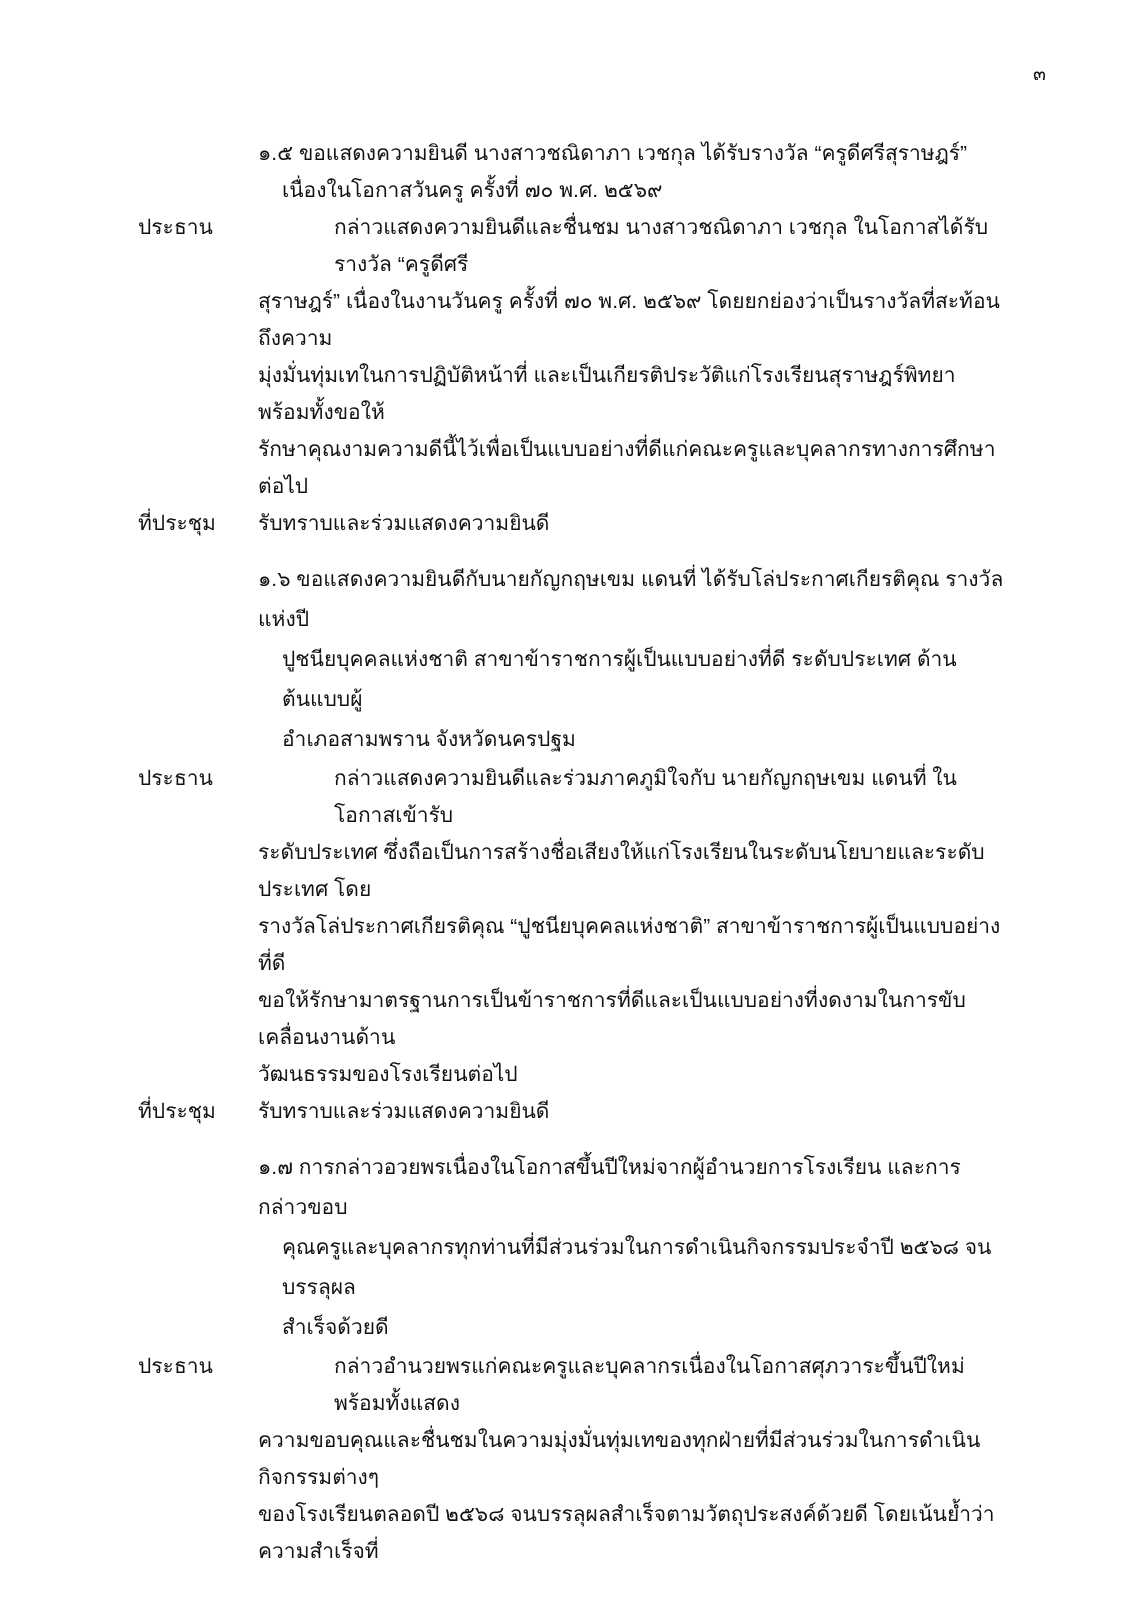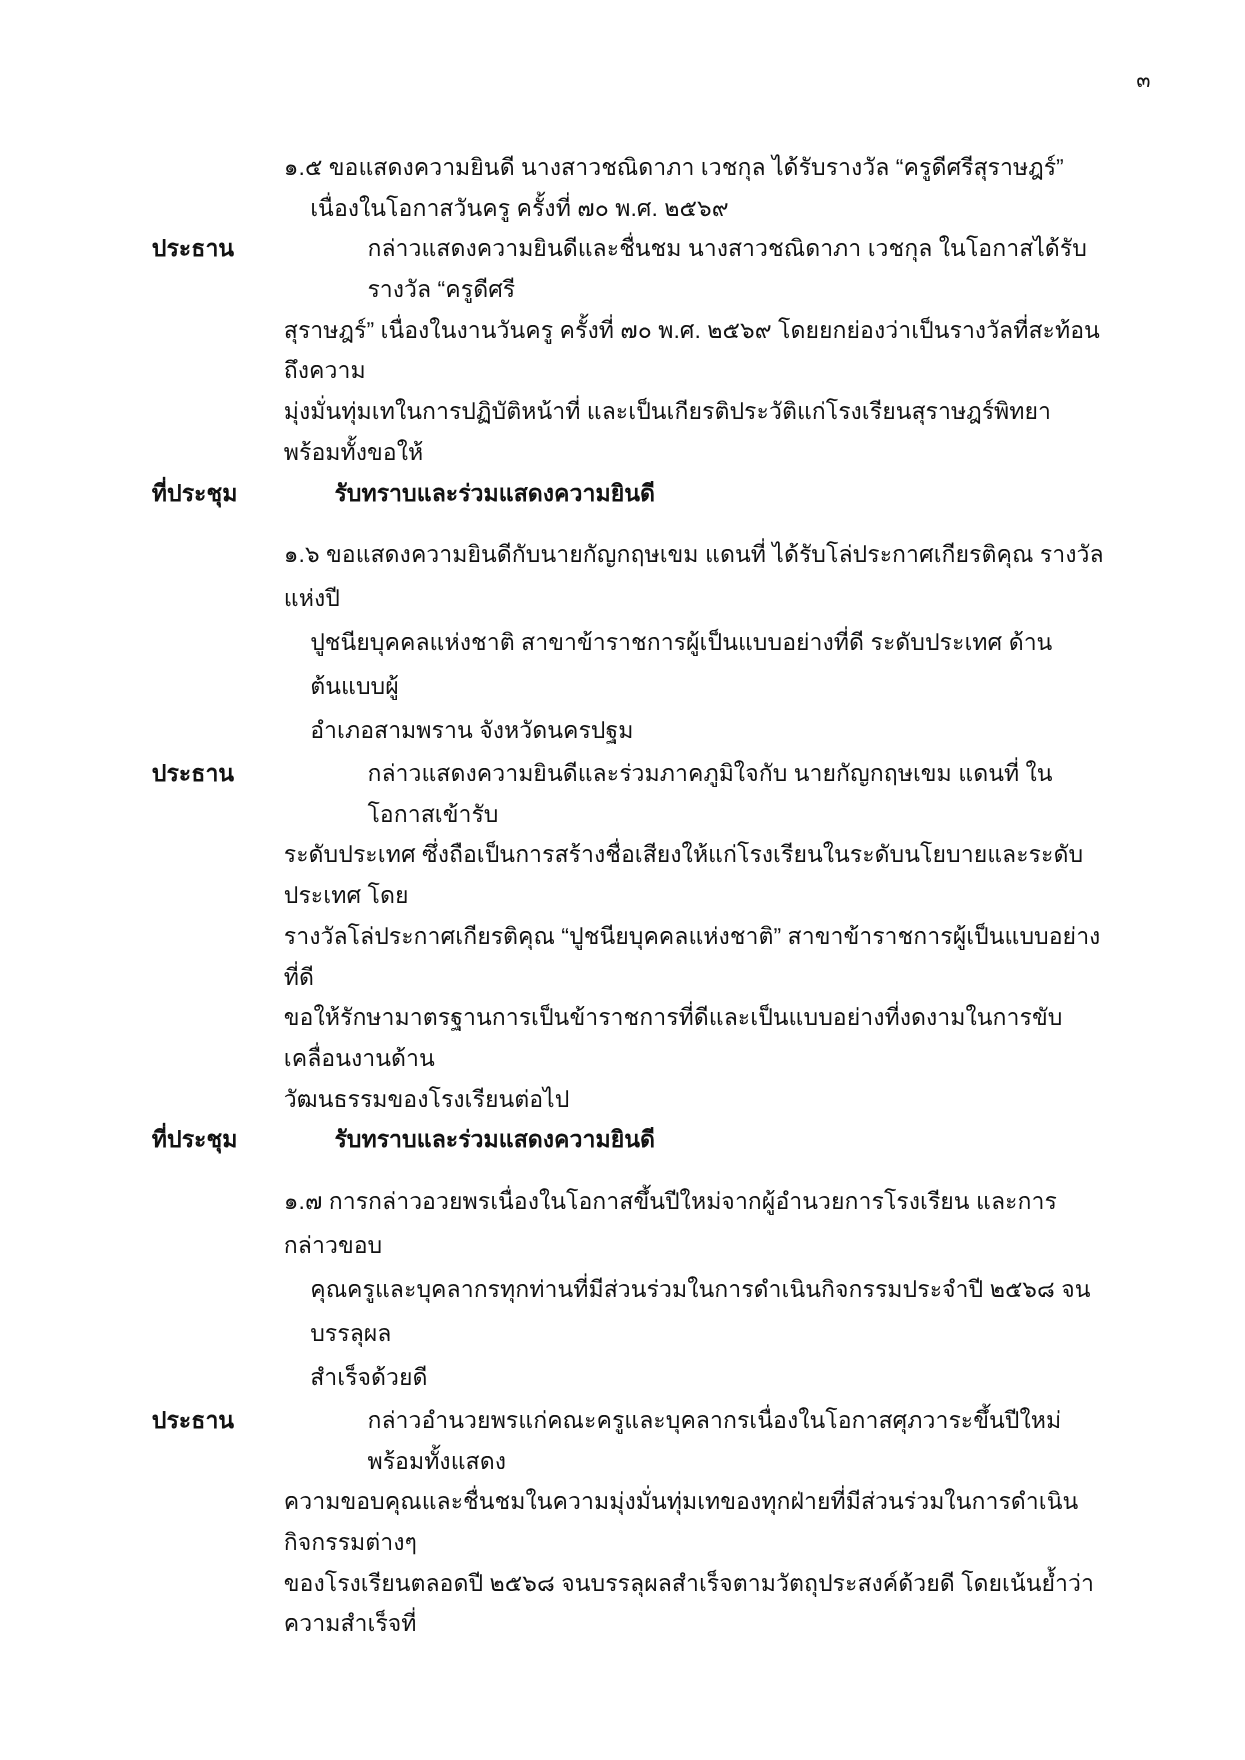--- a/index.html
+++ b/index.html
@@ -39,25 +39,25 @@
     margin-left: 120px;
     font-weight: normal;
   }
   .heading .hl-cont { padding-left: 24px; }
   .lh40 .hl { line-height: 40px; }
 
   .row { display: flex; }
   .label {
     width: 120px;
     flex: 0 0 120px;
-    font-weight: bold;
+    font-weight: normal;
   }
   .content { flex: 1; }
   .pl-first { padding-left: 76px; }
-  .res .content { font-weight: bold; margin-left: 46px; }
+  .res .content { font-weight: normal; }
 </style>
 </head>
 <body>
 
 <div class="page">
 
   <div class="page-number">๓</div>
 
   <div class="doc">
 
@@ -65,20 +65,21 @@
       <div class="heading">
         <div class="hl">๑.๕ ขอแสดงความยินดี นางสาวชณิดาภา เวชกุล ได้รับรางวัล “ครูดีศรีสุราษฎร์”</div>
         <div class="hl hl-cont">เนื่องในโอกาสวันครู ครั้งที่ ๗๐ พ.ศ. ๒๕๖๙</div>
       </div>
       <div class="row">
         <div class="label">ประธาน</div>
         <div class="content">
           <div class="pl pl-first">กล่าวแสดงความยินดีและชื่นชม นางสาวชณิดาภา เวชกุล ในโอกาสได้รับรางวัล “ครูดีศรี</div>
           <div class="pl">สุราษฎร์” เนื่องในงานวันครู ครั้งที่ ๗๐ พ.ศ. ๒๕๖๙ โดยยกย่องว่าเป็นรางวัลที่สะท้อนถึงความ</div>
           <div class="pl">มุ่งมั่นทุ่มเทในการปฏิบัติหน้าที่ และเป็นเกียรติประวัติแก่โรงเรียนสุราษฎร์พิทยา พร้อมทั้งขอให้</div>
+          <div class="pl">รักษาคุณงามความดีนี้ไว้เพื่อเป็นแบบอย่างที่ดีแก่คณะครูและบุคลากรทางการศึกษาต่อไป</div>
         </div>
       </div>
       <div class="row res">
         <div class="label">ที่ประชุม</div>
         <div class="content">รับทราบและร่วมแสดงความยินดี</div>
       </div>
     </section>
 
     <section class="sec">
       <div class="heading lh40">

